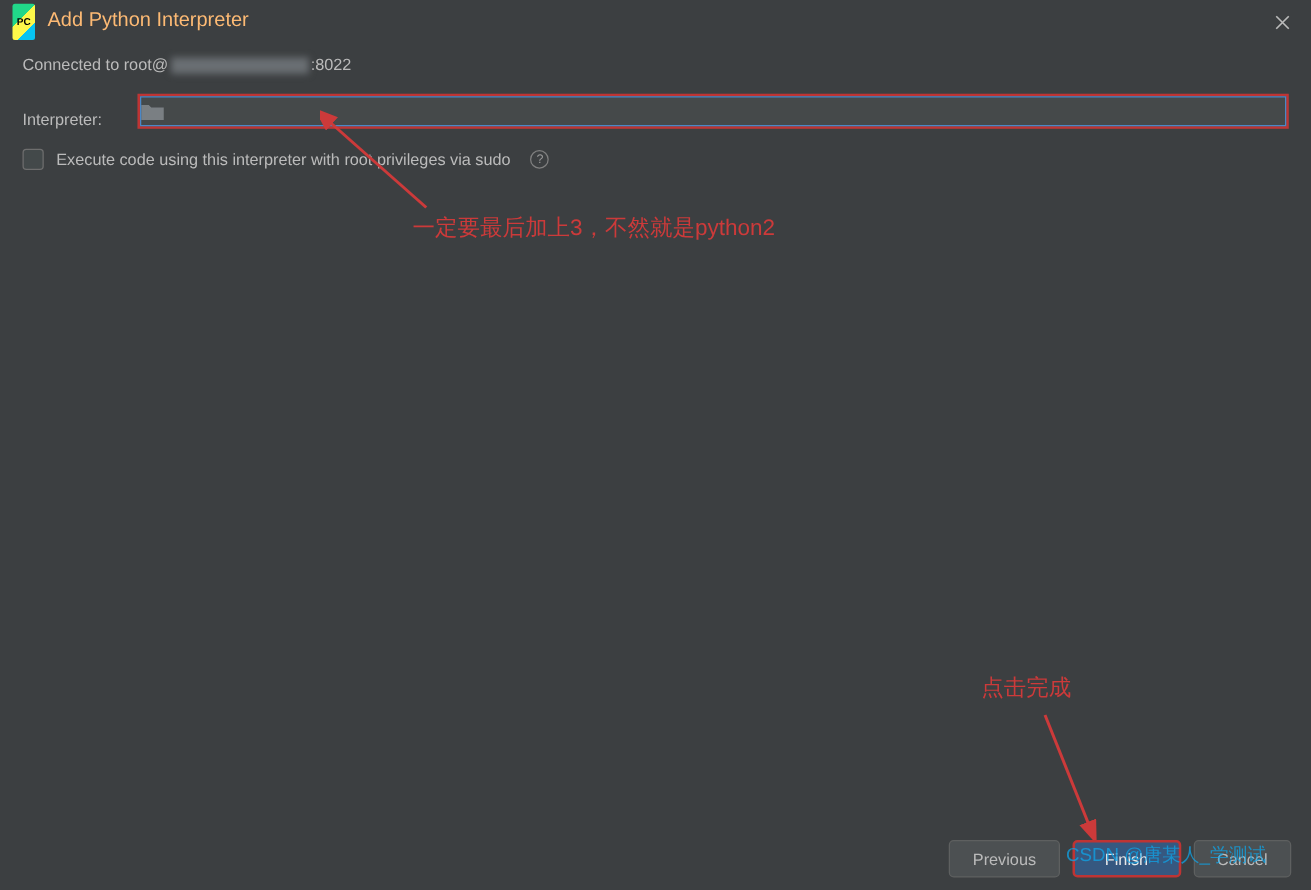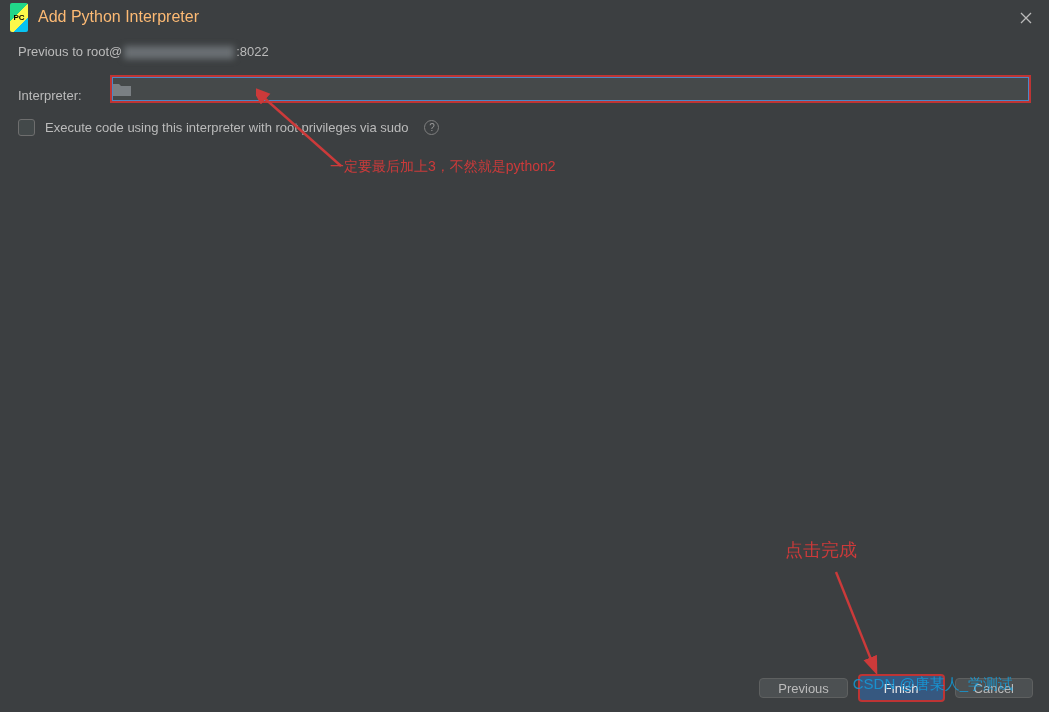--- a/index.html
+++ b/index.html
@@ -78,39 +78,39 @@
     border-radius: 50%; display: inline-flex;
     align-items: center; justify-content: center;
     font-size: 10px; color: #9a9a9a; margin-left: 6px;
     cursor: pointer;
   }
   .annotation-arrow1 {
     position: absolute; left: 256px; top: 88px;
     pointer-events: none;
   }
   .annotation-text1 {
-    position: absolute; left: 330px; top: 158px;
-    color: #cc3a3a; font-size: 14px;
+    position: absolute; left: 330px; top: 170px;
+    color: #cc3a3a; font-size: 18px;
     pointer-events: none;
   }
   .annotation-text2 {
     position: absolute; left: 785px; top: 538px;
     color: #cc3a3a; font-size: 18px;
     pointer-events: none;
   }
   .annotation-arrow2 {
     position: absolute; left: 830px; top: 566px;
     pointer-events: none;
   }
   .button-bar {
     position: absolute; bottom: 10px; right: 16px;
     display: flex; gap: 10px; align-items: center;
   }
   .btn {
-    height: 20px; padding: 0 18px;
+    height: 30px; padding: 0 18px;
     border-radius: 4px;
     border: 1px solid #5e6060;
     background: #4c5052;
     color: #bbbbbb; font-size: 13px;
     cursor: pointer;
     display: inline-flex; align-items: center; justify-content: center;
   }
   .btn-primary {
     background: #365880;
     border: 2px solid #be3434;
@@ -133,21 +133,21 @@
   <div class="title-text">Add Python Interpreter</div>
   <div class="close-btn">
     <svg width="12" height="12" viewBox="0 0 12 12">
         <path d="M1 1 L11 11 M11 1 L1 11" stroke="#bbbbbb" stroke-width="1.3" fill="none"></path>
       </svg>
   </div>
 </div>
 
 <div class="content">
   <div class="connected">
-    <span>Previous to root@</span><span class="blur"></span><span>:8022</span>
+    <span>Connected to root@</span><span class="blur"></span><span>:8022</span>
   </div>
 
   <div class="row">
     <div class="label">Interpreter:</div>
     <div class="input-wrap">
       <svg class="folder-icon" viewBox="0 0 20 16">
         <path d="M1 3 h6 l2 2 h10 v10 h-18 z" fill="#7a7f83"></path>
       </svg>
     </div>
   </div>

